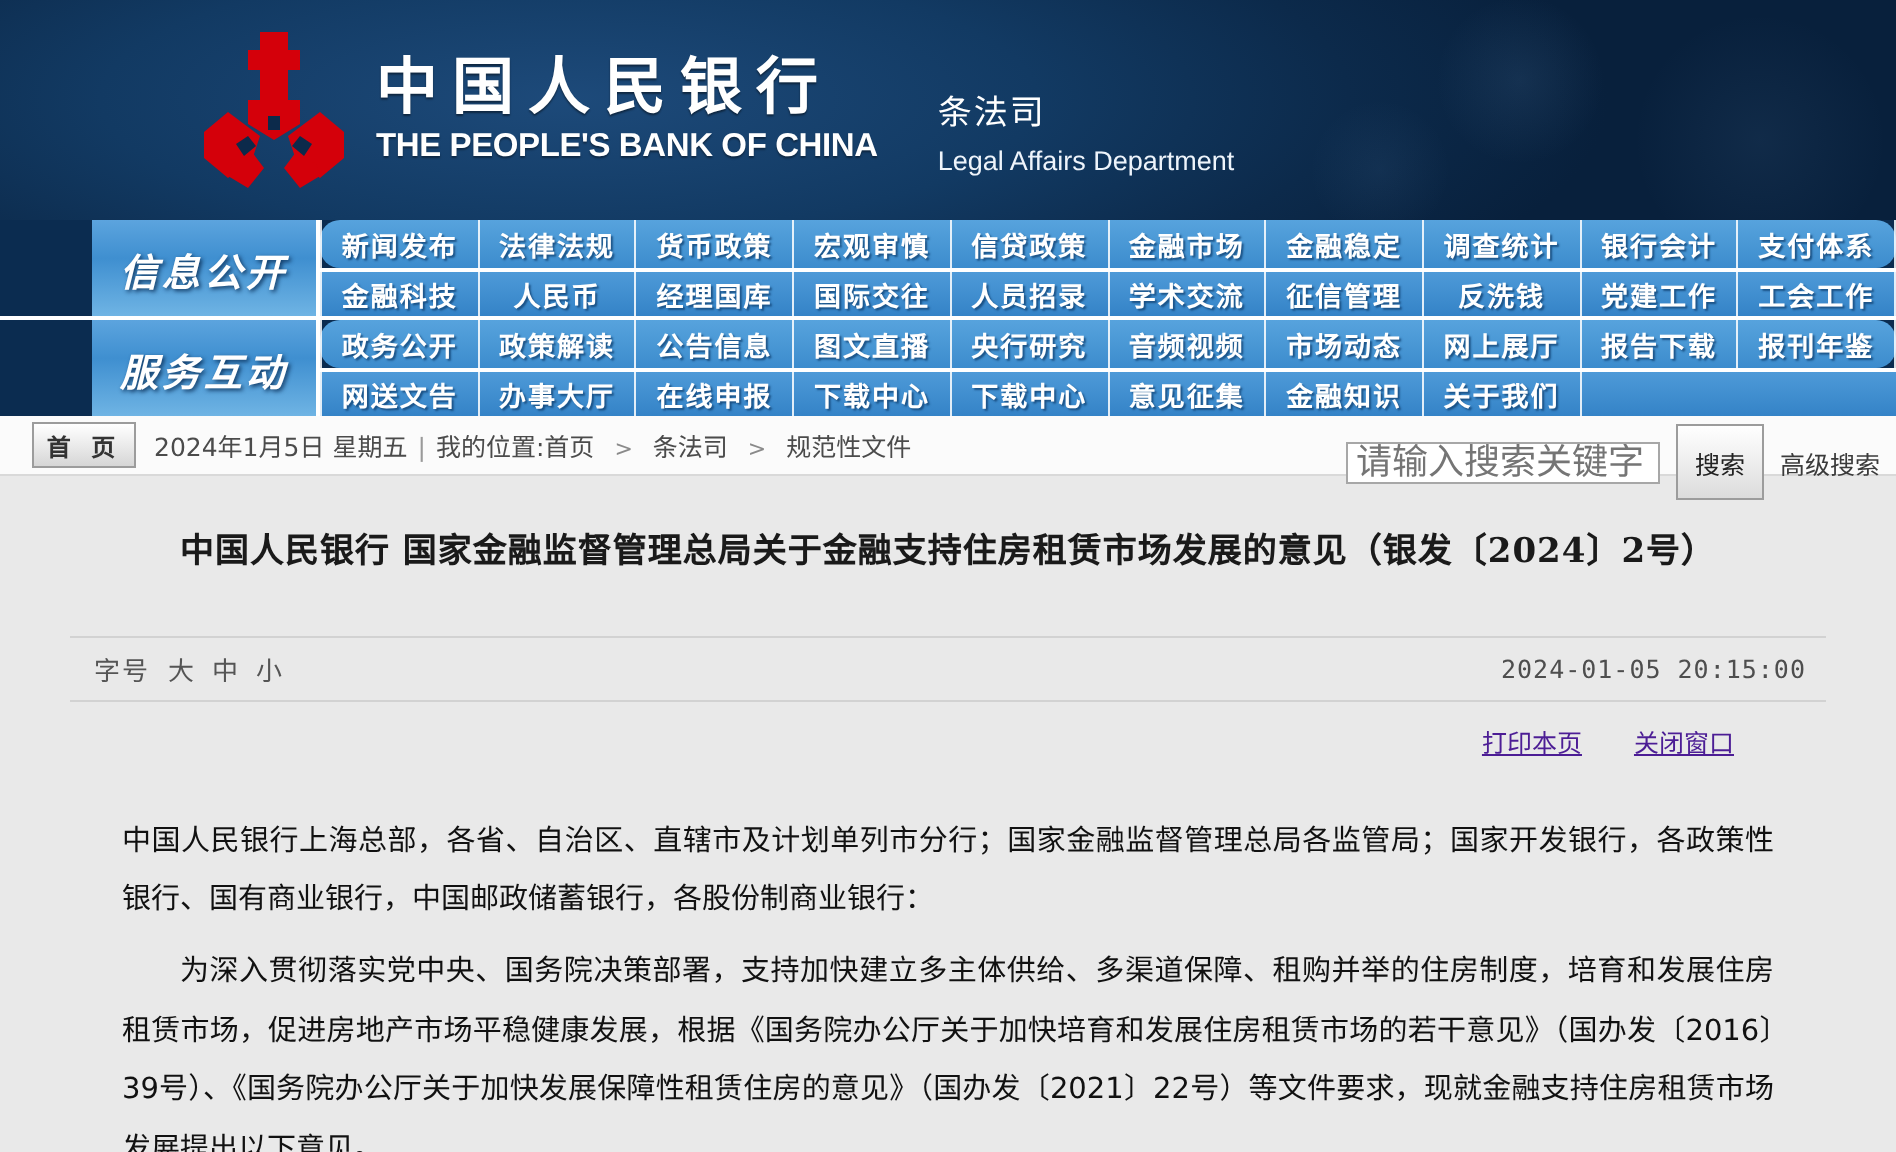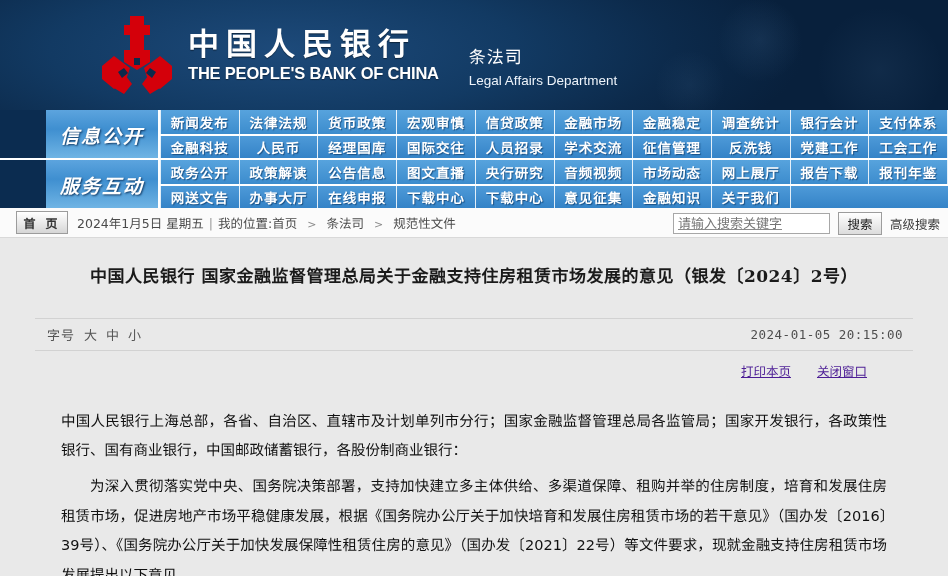--- a/index.html
+++ b/index.html
@@ -61,21 +61,21 @@
     display: flex; align-items: center; justify-content: center;
     color: #ffffff; font-size: 19px; font-weight: bold; font-style: italic;
     letter-spacing: 2px;
     font-family: "DejaVu Serif", "Liberation Serif", serif;
     text-shadow: 1px 1px 2px rgba(10,45,85,.9);
     background: linear-gradient(180deg,#5ca4de 0%, #3f8fd0 40%, #6fb4e4 100%);
     border-right: 2px solid #ffffff;
   }
   .nav-grid { flex: 1; display: flex; flex-direction: column; }
   .nav-row { display: flex; height: 24px; }
-  .nav-row.r1 { background: linear-gradient(180deg,#57a3dd 0%,#3c8ccd 100%); }
+  .nav-row.r1 { background: linear-gradient(180deg,#57a3dd 0%,#3c8ccd 100%); border-radius: 10px; }
   .nav-row.r2 { background: linear-gradient(180deg,#4e9ad8 0%,#3483c7 100%); }
   .nav-row + .nav-row { border-top: 2px solid #ffffff; }
   .nav-cell {
     flex: 1 1 0; min-width: 0;
     display: flex; align-items: center; justify-content: center;
     color: #ffffff; font-size: 13.5px; font-weight: bold; letter-spacing: 1px;
     font-family: "DejaVu Sans", sans-serif;
     border-right: 1px solid rgba(255,255,255,.85);
     text-shadow: 1px 1px 1px rgba(20,70,120,.85);
     cursor: pointer; white-space: nowrap;
@@ -107,25 +107,25 @@
   .crumb-text .sep { color: #9a9a9a; margin: 0 5px; }
   .crumb-text .arrow { color: #8a8a8a; margin: 0 10px; font-size: 11px; }
   .crumb-link { color: #4b4b4b; text-decoration: none; cursor: pointer; }
   .search-box {
     position: absolute; right: 8px; top: 4px;
     display: flex; align-items: center; gap: 8px;
   }
   .search-input {
     width: 157px; height: 21px;
     border: 1px solid #a7a7a7; background: #ffffff;
-    padding: 0 4px; font-size: 13px; color: #8a8a8a;
-    font-family: "DejaVu Sans", sans-serif; outline: none; text-decoration: underline;
+    padding: 0 4px; font-size: 18px; color: #8a8a8a;
+    font-family: "DejaVu Sans", sans-serif; outline: none;
   }
   .search-btn {
-    width: 44px; height: 23px;
+    width: 44px; height: 38px;
     border: 1px solid #9c9c9c;
     background: linear-gradient(180deg,#ffffff 0%,#ececec 55%,#dcdcdc 100%);
     font-size: 12.5px; color: #222; cursor: pointer;
     font-family: Liberation Mono, monospace;
     display: flex; align-items: center; justify-content: center;
   }
   .adv-search {
     font-size: 12.5px; color: #3b3b3b; cursor: pointer;
     font-family: "DejaVu Sans", sans-serif;
   }

